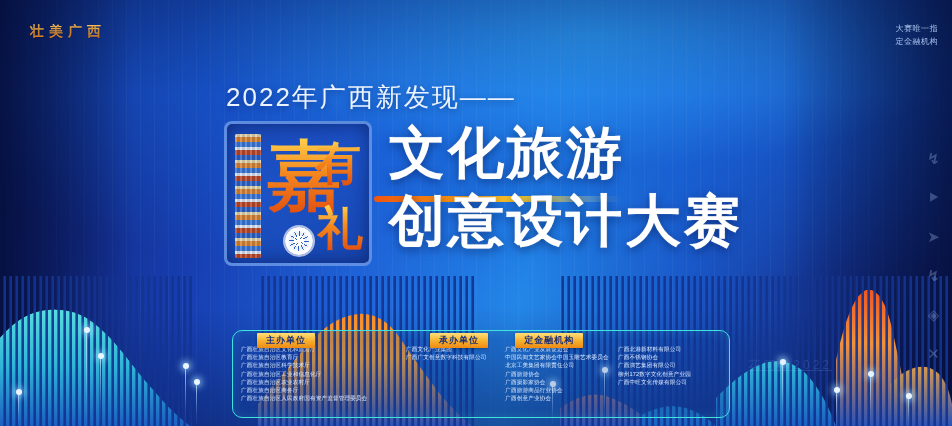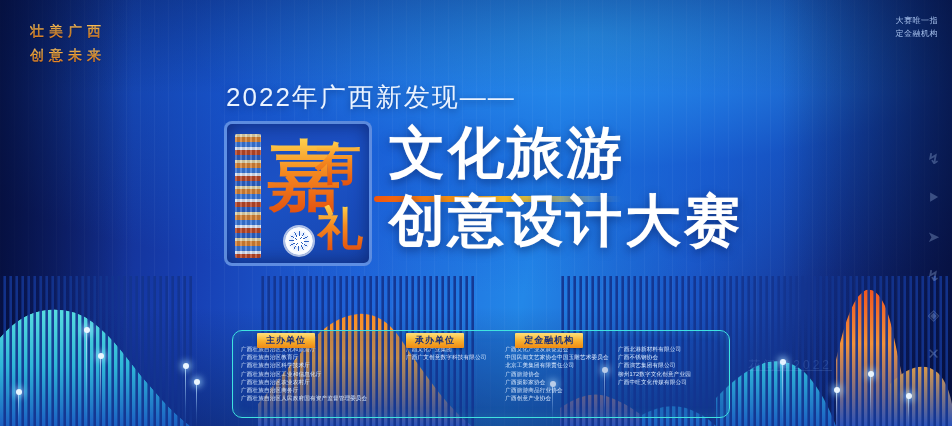--- a/index.html
+++ b/index.html
@@ -58,21 +58,21 @@
     text-shadow:0 1px 0 rgba(0,0,0,.18);
   }
   .slogan-divider {
     position:absolute; left:148px; top:0;
     width:1px; height:66px;
     background:linear-gradient(180deg, rgba(160,205,255,0), rgba(160,205,255,.45), rgba(160,205,255,0));
   }
 
   
   .sponsor {
-    position:absolute; right:14px; top:14px;
+    position:absolute; right:14px; top:22px;
     display:flex; align-items:center; gap:10px; z-index:6;
   }
   .sponsor-note {
     font-size:8px; line-height:13px; color:#a8c2ee;
     letter-spacing:.5px; text-align:right; width:62px;
   }
   .icbc { text-align:center; }
   .icbc-mark {
     width:26px; height:26px; border-radius:50%;
     background:#c8102e;
@@ -223,21 +223,21 @@
     height:15px; padding:0 9px;
     border-radius:1px;
     background:linear-gradient(180deg,#ffe07a 0%,#f7b02e 52%,#ee8a14 100%);
     color:#1b2f7a; font-size:9px; font-weight:bold;
     letter-spacing:1px;
     display:flex; align-items:center; justify-content:center;
     box-shadow:0 1px 3px rgba(0,0,0,.28);
     white-space:nowrap;
   }
   .pill-1 { left:16px; }
-  .pill-2 { left:0; }
+  .pill-2 { left:24px; }
   .pill-3 { left:10px; }
 
   .org-list { margin-top:3px; }
   .org-list li {
     list-style:none;
     font-size:5.6px; line-height:8.2px;
     color:#dcebff; letter-spacing:.15px;
     white-space:nowrap;
   }
 
@@ -502,21 +502,20 @@
     <div class="beam" style="left:836px; height:36px;"></div>
     <div class="beam" style="left:870px; height:52px;"></div>
     <div class="beam" style="left:908px; height:30px;"></div>
     <div class="beam" style="left:18px;  height:34px;"></div>
   </div>
 
   <div class="watermark">花间堂2022</div>
 
   <div class="slogan">
     <div>壮美广西</div>
-    <div>创意未来</div>
     <div class="slogan-divider"></div>
   </div>
 
   <div class="sponsor">
     <div class="sponsor-note">
       <div>大赛唯一指</div>
       <div>定金融机构</div>
     </div>
   </div>
 

